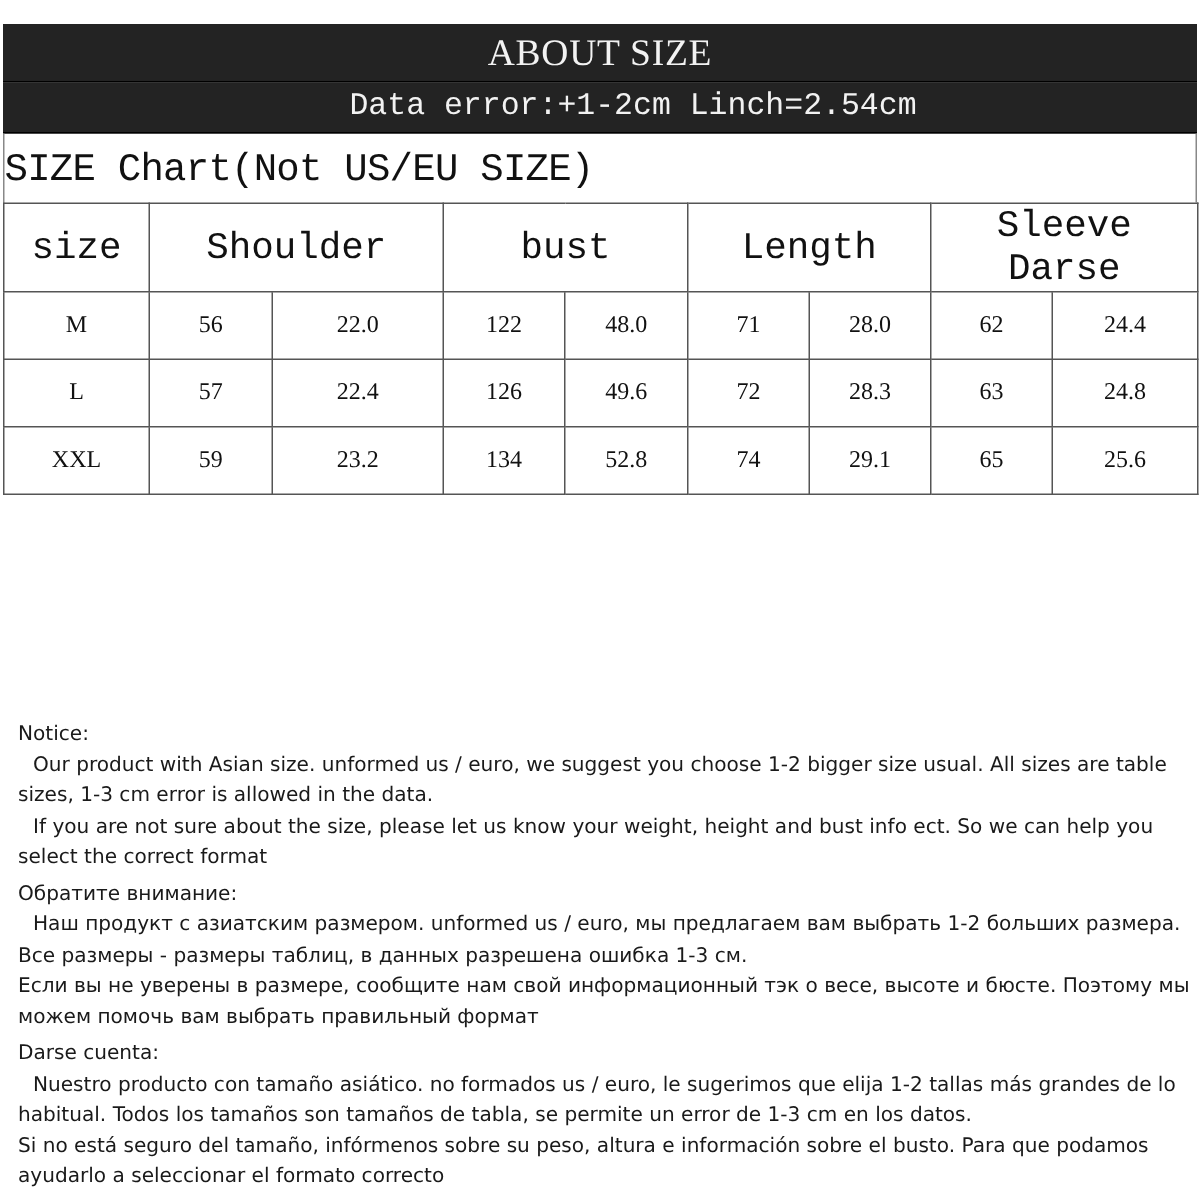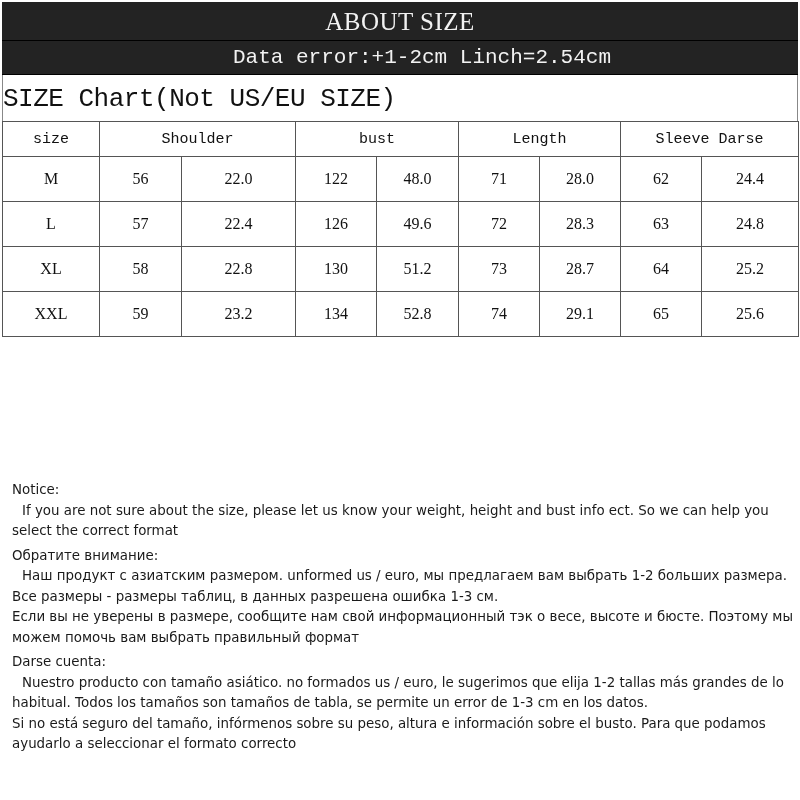--- a/index.html
+++ b/index.html
@@ -1,19 +1,19 @@
 <!DOCTYPE html>
 <html><head>
   <meta charset="utf-8">
   <style>
     * { box-sizing: border-box; margin: 0; padding: 0; }
     html, body { width: 800px; height: 800px; background: #ffffff; overflow: hidden; }
     body { position: relative; font-family: "DejaVu Serif", serif; color: #111; }
 
-    .frame { position: absolute; left: 2px; top: 2px; width: 796px; }
+    .frame { position: absolute; left: 2px; top: 16px; width: 796px; }
 
     .dark-bar {
       background: #232323;
       color: #f2f2f2;
       text-align: center;
       font-family: "Liberation Serif", serif;
       border-bottom: 1px solid #000;
     }
     .bar-title { height: 39px; line-height: 40px; font-size: 25px; letter-spacing: 0.5px; }
     .bar-sub { height: 34px; line-height: 34px; font-size: 21px; font-family: Liberation Mono, monospace; padding-left: 44px; }
@@ -29,21 +29,21 @@
       border-collapse: collapse;
       width: 796px;
       table-layout: fixed;
       font-family: "Liberation Mono", monospace;
     }
     .size-table td, .size-table th {
       border: 1px solid #555;
       text-align: center;
       font-weight: normal;
     }
-    .size-table tr.hdr th { height: 35px; font-size: 15px; }
+    .size-table tr.hdr th { height: 35px; font-size: 25px; }
     .size-table tr.data td { height: 45px; font-size: 16px; font-family: "Liberation Serif", serif; }
 
     .notice {
       position: absolute; left: 12px; top: 480px; width: 786px;
       font-family: "DejaVu Sans", sans-serif; font-size: 13.4px; line-height: 20.5px; color: #1a1a1a;
     }
     .notice .block { margin-bottom: 4px; }
     .notice p { white-space: normal; }
     .indent { text-indent: 10px; }
   </style>
@@ -91,48 +91,38 @@
       <td>57</td>
       <td>22.4</td>
       <td>126</td>
       <td>49.6</td>
       <td>72</td>
       <td>28.3</td>
       <td>63</td>
       <td>24.8</td>
     </tr>
     <tr class="data">
-      <td>XL</td>
-      <td>58</td>
-      <td>22.8</td>
-      <td>130</td>
-      <td>51.2</td>
-      <td>73</td>
-      <td>28.7</td>
-      <td>64</td>
-      <td>25.2</td>
-    </tr>
-    <tr class="data">
       <td>XXL</td>
       <td>59</td>
       <td>23.2</td>
       <td>134</td>
       <td>52.8</td>
       <td>74</td>
       <td>29.1</td>
       <td>65</td>
       <td>25.6</td>
     </tr>
   </tbody>
     </table>
 </div>
 
 <div class="notice">
   <div class="block">
     <p>Notice:</p>
+    <p class="indent">Our product with Asian size. unformed us / euro, we suggest you choose 1-2 bigger size usual. All sizes are table sizes, 1-3 cm error is allowed in the data.</p>
     <p class="indent">If you are not sure about the size, please let us know your weight, height and bust info ect. So we can help you select the correct format</p>
   </div>
   <div class="block">
     <p>Обратите внимание:</p>
     <p class="indent">Наш продукт с азиатским размером. unformed us / euro, мы предлагаем вам выбрать 1-2 больших размера.</p>
     <p>Все размеры - размеры таблиц, в данных разрешена ошибка 1-3 см.</p>
     <p>Если вы не уверены в размере, сообщите нам свой информационный тэк о весе, высоте и бюсте. Поэтому мы можем помочь вам выбрать правильный формат</p>
   </div>
   <div class="block">
     <p>Darse cuenta:</p>

